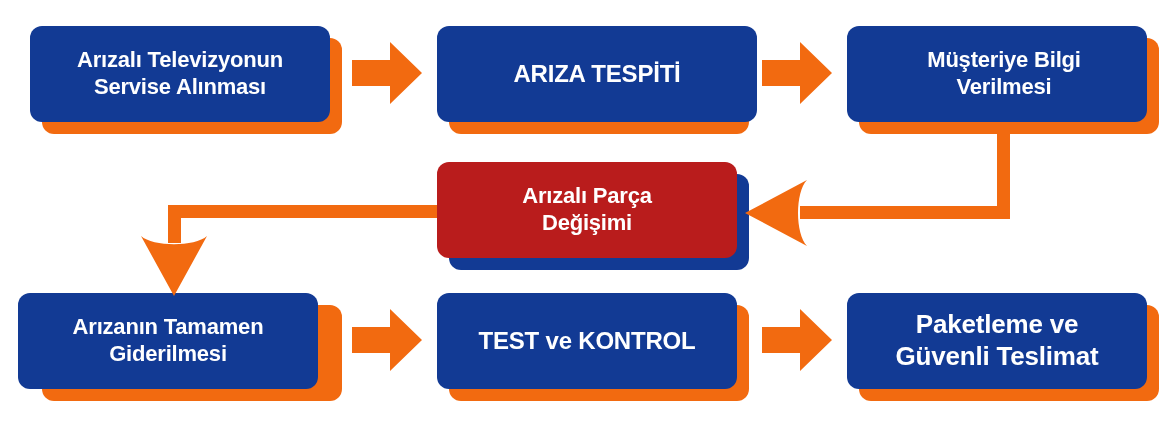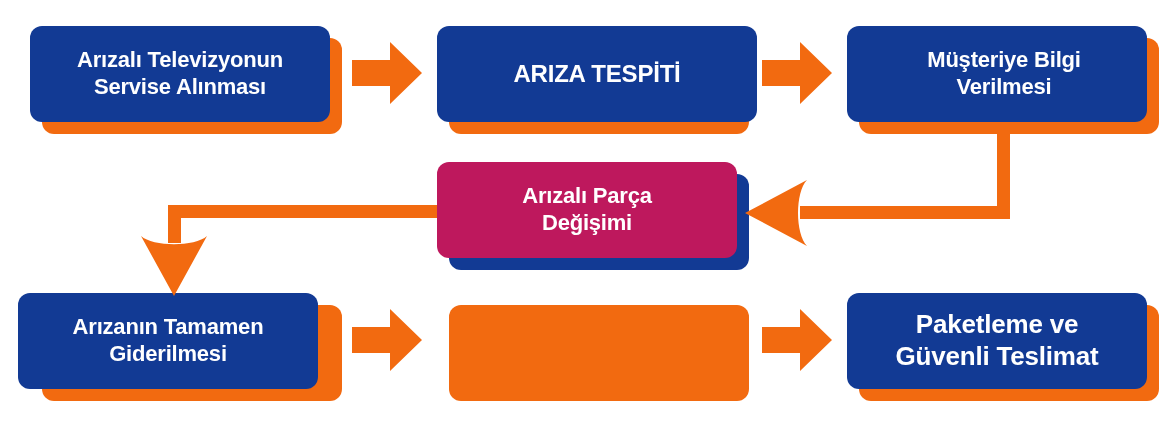--- a/index.html
+++ b/index.html
@@ -32,21 +32,21 @@
     line-height: 1.22;
     letter-spacing: -0.2px;
     z-index: 3;
   }
   .node-shadow {
     position: absolute;
     border-radius: 12px;
     z-index: 2;
   }
   .node.blue  { background: #123A94; }
-  .node.orange{ background: #be185d; }
+  .node.orange{ background: #b91c1c; }
   .node-shadow.orange { background: #F26A10; }
   .node-shadow.blue   { background: #123A94; }
 
   .node-label {
     display: block;
     padding: 0 10px;
     white-space: pre-line;
   }
 
   
@@ -124,20 +124,23 @@
 Giderilmesi</span>
   </div>
 
   <div class="arrowhead" style="left:352px; top:309px; width:70px; height:62px;">
     <svg width="70" height="62" viewBox="0 0 70 62" aria-hidden="true">
       <polygon points="0,18 38,18 38,0 70,31 38,62 38,44 0,44" fill="#F26A10"></polygon>
     </svg>
   </div>
 
   <div class="node-shadow orange" style="left:449px; top:305px; width:300px; height:96px;"></div>
+  <div class="node blue" style="left:437px; top:293px; width:300px; height:96px; font-size:24px;">
+    <span class="node-label">TEST ve KONTROL</span>
+  </div>
 
   <div class="arrowhead" style="left:762px; top:309px; width:70px; height:62px;">
     <svg width="70" height="62" viewBox="0 0 70 62" aria-hidden="true">
       <polygon points="0,18 38,18 38,0 70,31 38,62 38,44 0,44" fill="#F26A10"></polygon>
     </svg>
   </div>
 
   <div class="node-shadow orange" style="left:859px; top:305px; width:300px; height:96px;"></div>
   <div class="node blue" style="left:847px; top:293px; width:300px; height:96px; font-size:26px;">
     <span class="node-label">Paketleme ve

